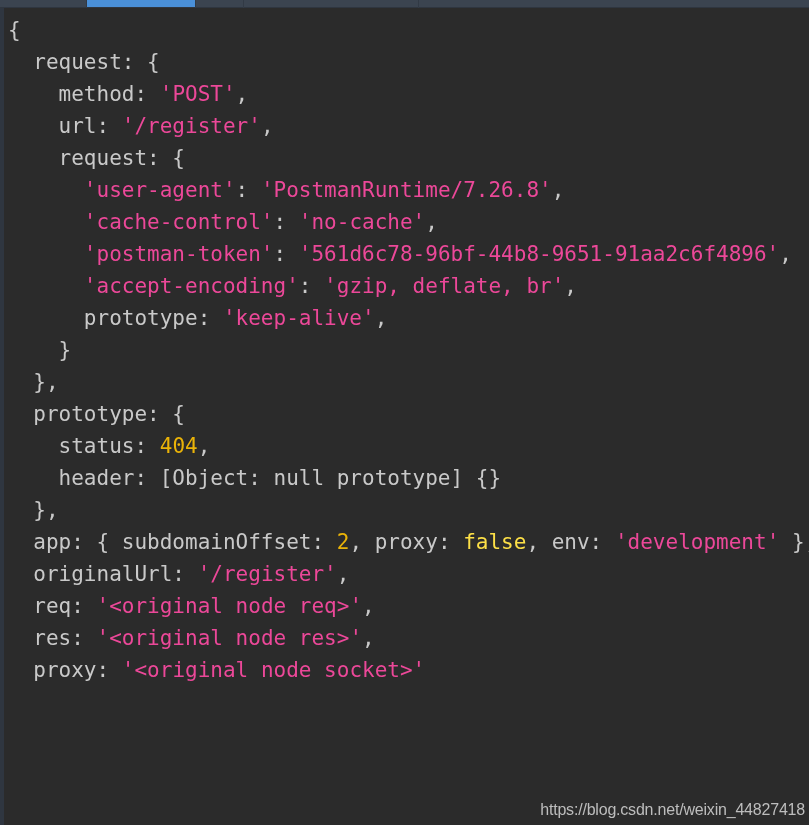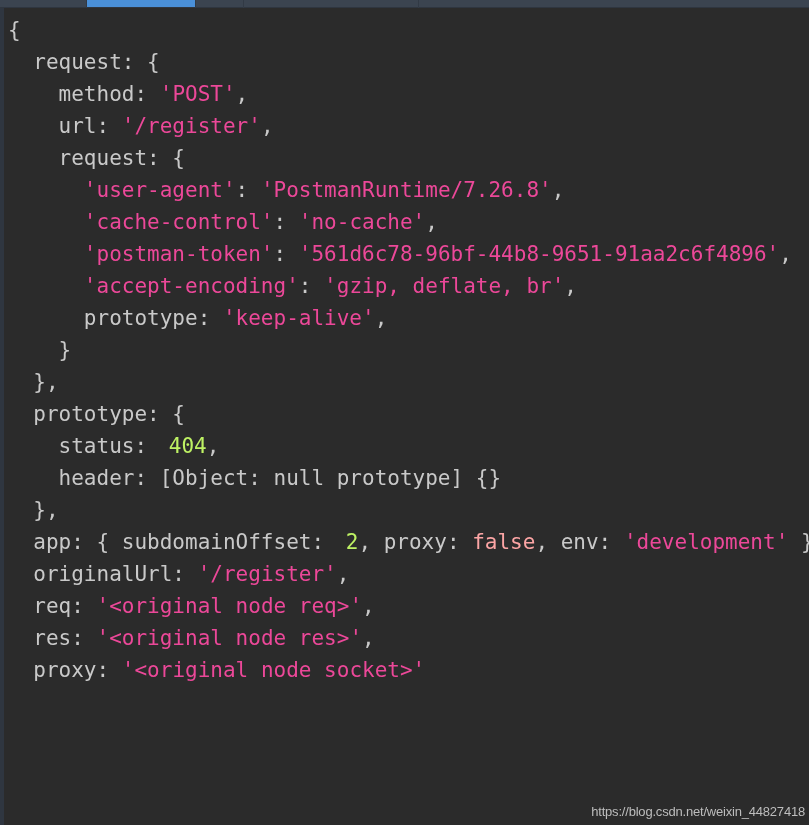--- a/index.html
+++ b/index.html
@@ -59,31 +59,31 @@
   .code-line {
     height: 32px;
     line-height: 32px;
     font-size: 21px;
     letter-spacing: 0;
     white-space: pre;
     color: #c9c9c9;
   }
   .tok-plain  { color: #c9c9c9; }
   .tok-string { color: #ec4899; }
-  .tok-number { color: #bef264; margin-left: 9px; }
-  .tok-bool   { color: #fca5a5; }
+  .tok-number { color: #eab308; }
+  .tok-bool   { color: #fde047; }
   .tok-punct  { color: #c9c9c9; }
 
   
   #watermark {
     position: absolute;
     right: 4px;
     bottom: 6px;
     font-family: "Liberation Sans", sans-serif;
-    font-size: 13px;
+    font-size: 16px;
     color: #bdbdbd;
     letter-spacing: -0.2px;
     white-space: nowrap;
   }
 </style>
 </head>
 <body>
 
 <div id="tabstrip">
   <div class="tab-seg active" style="left: 86px; width: 109px;"></div>

